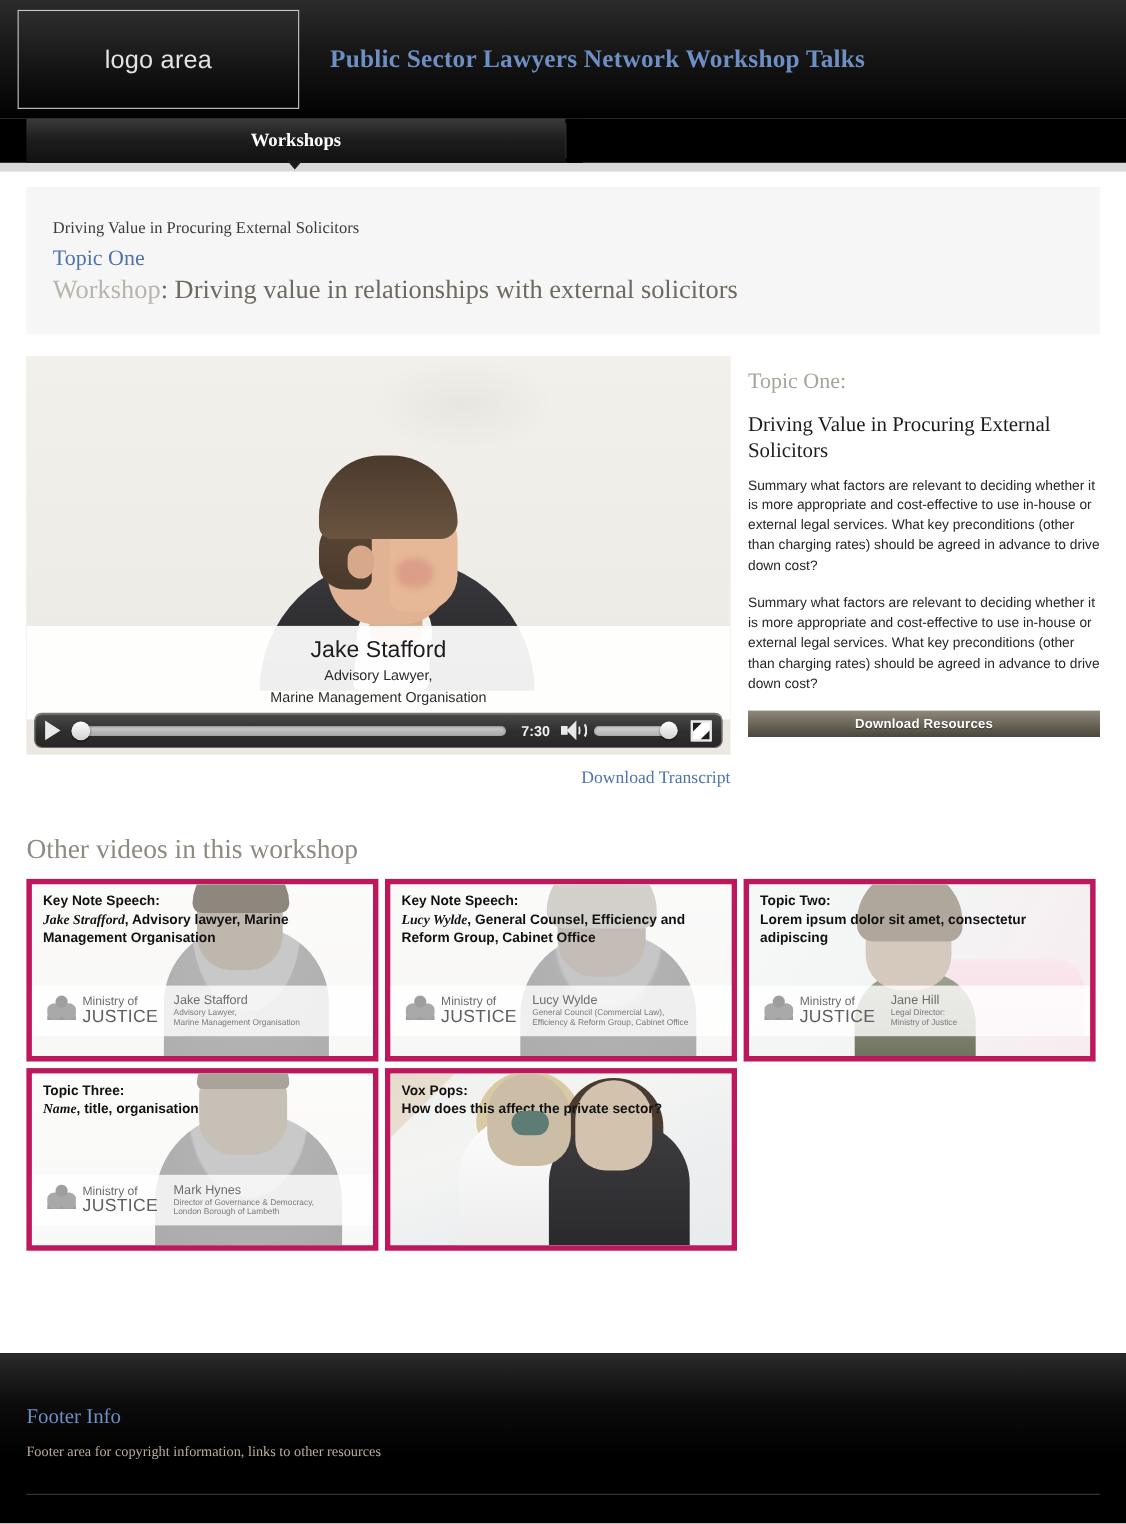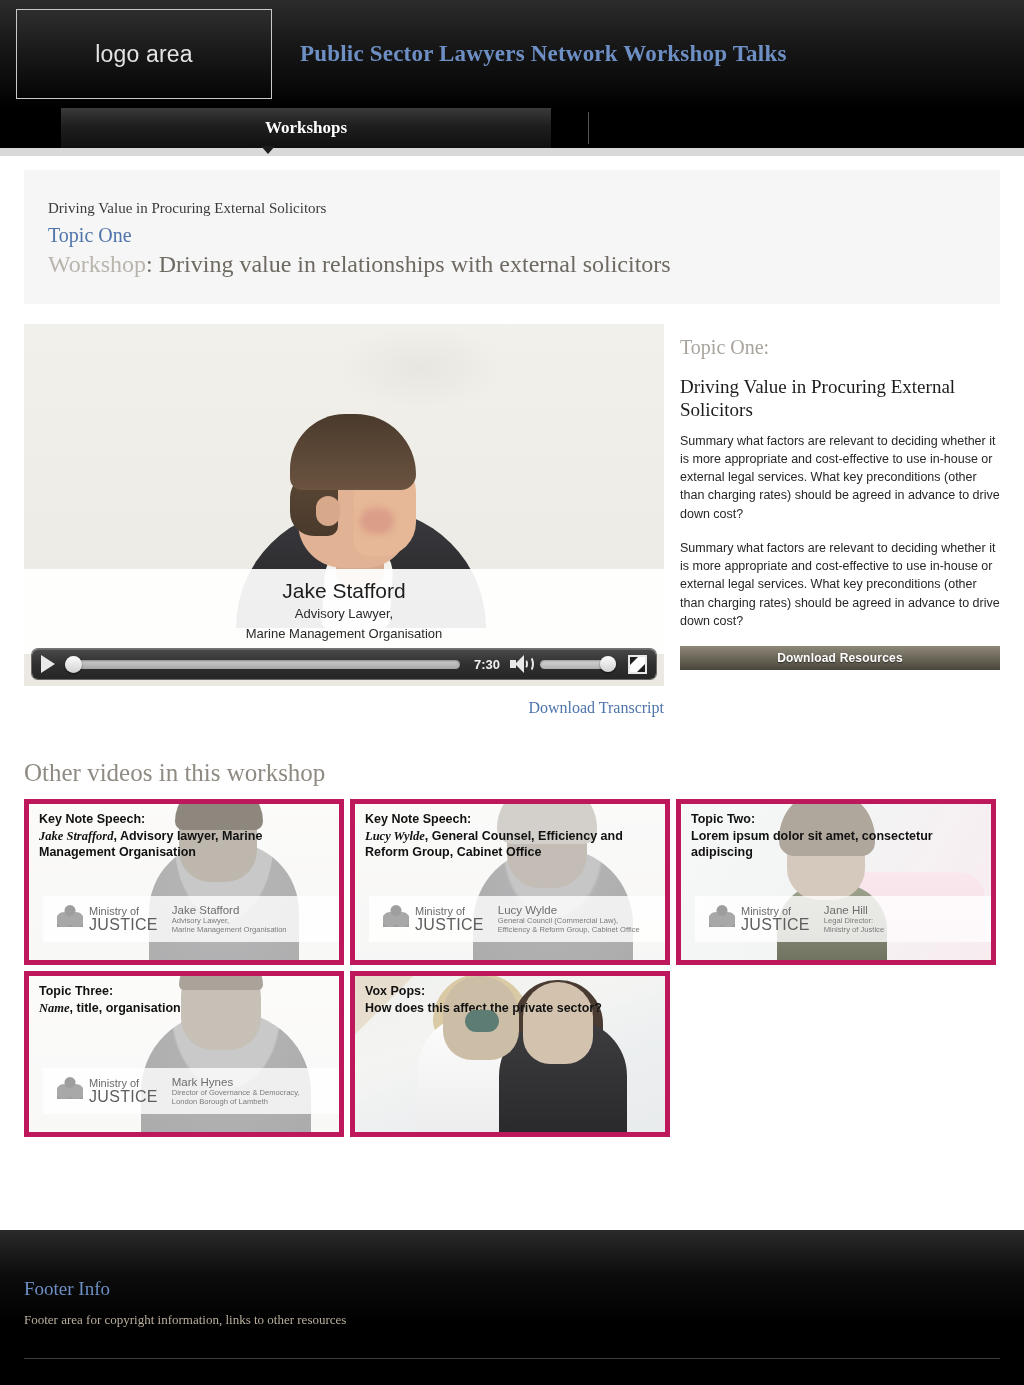--- a/index.html
+++ b/index.html
@@ -33,21 +33,21 @@
     font-family:"Liberation Serif", serif;
     font-size:23px; font-weight:bold; letter-spacing:.2px;
     white-space:nowrap;
   }
 
   
   .tabbar{
     position:relative;
     width:1024px; height:40px;
     background:#000;
-    display:flex; align-items:stretch;gap:37px;
+    display:flex; align-items:stretch;
   }
   .tab{
     position:relative;
     display:flex; align-items:center; justify-content:center;
     font-family:"Liberation Serif", serif;
     font-size:17px; font-weight:bold;
     cursor:pointer;
     user-select:none;
   }
   .tab-spacer{ width:24px; }
@@ -304,21 +304,21 @@
     background:rgba(255,255,255,0.62);
   }
   .th-label{
     position:absolute; left:10px; right:10px; top:7px;
     font-family:"Liberation Sans", sans-serif;
     font-size:12.5px; font-weight:bold; color:#111;
     line-height:1.3; z-index:3;
   }
   .th-label .it{ font-family:"Liberation Serif", serif; font-style:italic; font-weight:bold;}
   .th-lower{
-    position:absolute; left:14px; right:0; bottom:18px;
+    position:absolute; left:0; right:0; bottom:18px;
     height:46px; background:rgba(255,255,255,0.80);
     display:flex; align-items:center; z-index:3;
   }
   .moj{
     display:flex; align-items:center; margin-left:14px;
   }
   .crest{
     width:26px;height:30px; margin-right:6px;
     background:
       radial-gradient(circle at 50% 22%, #8e8e8e 0 5px, transparent 6px),

